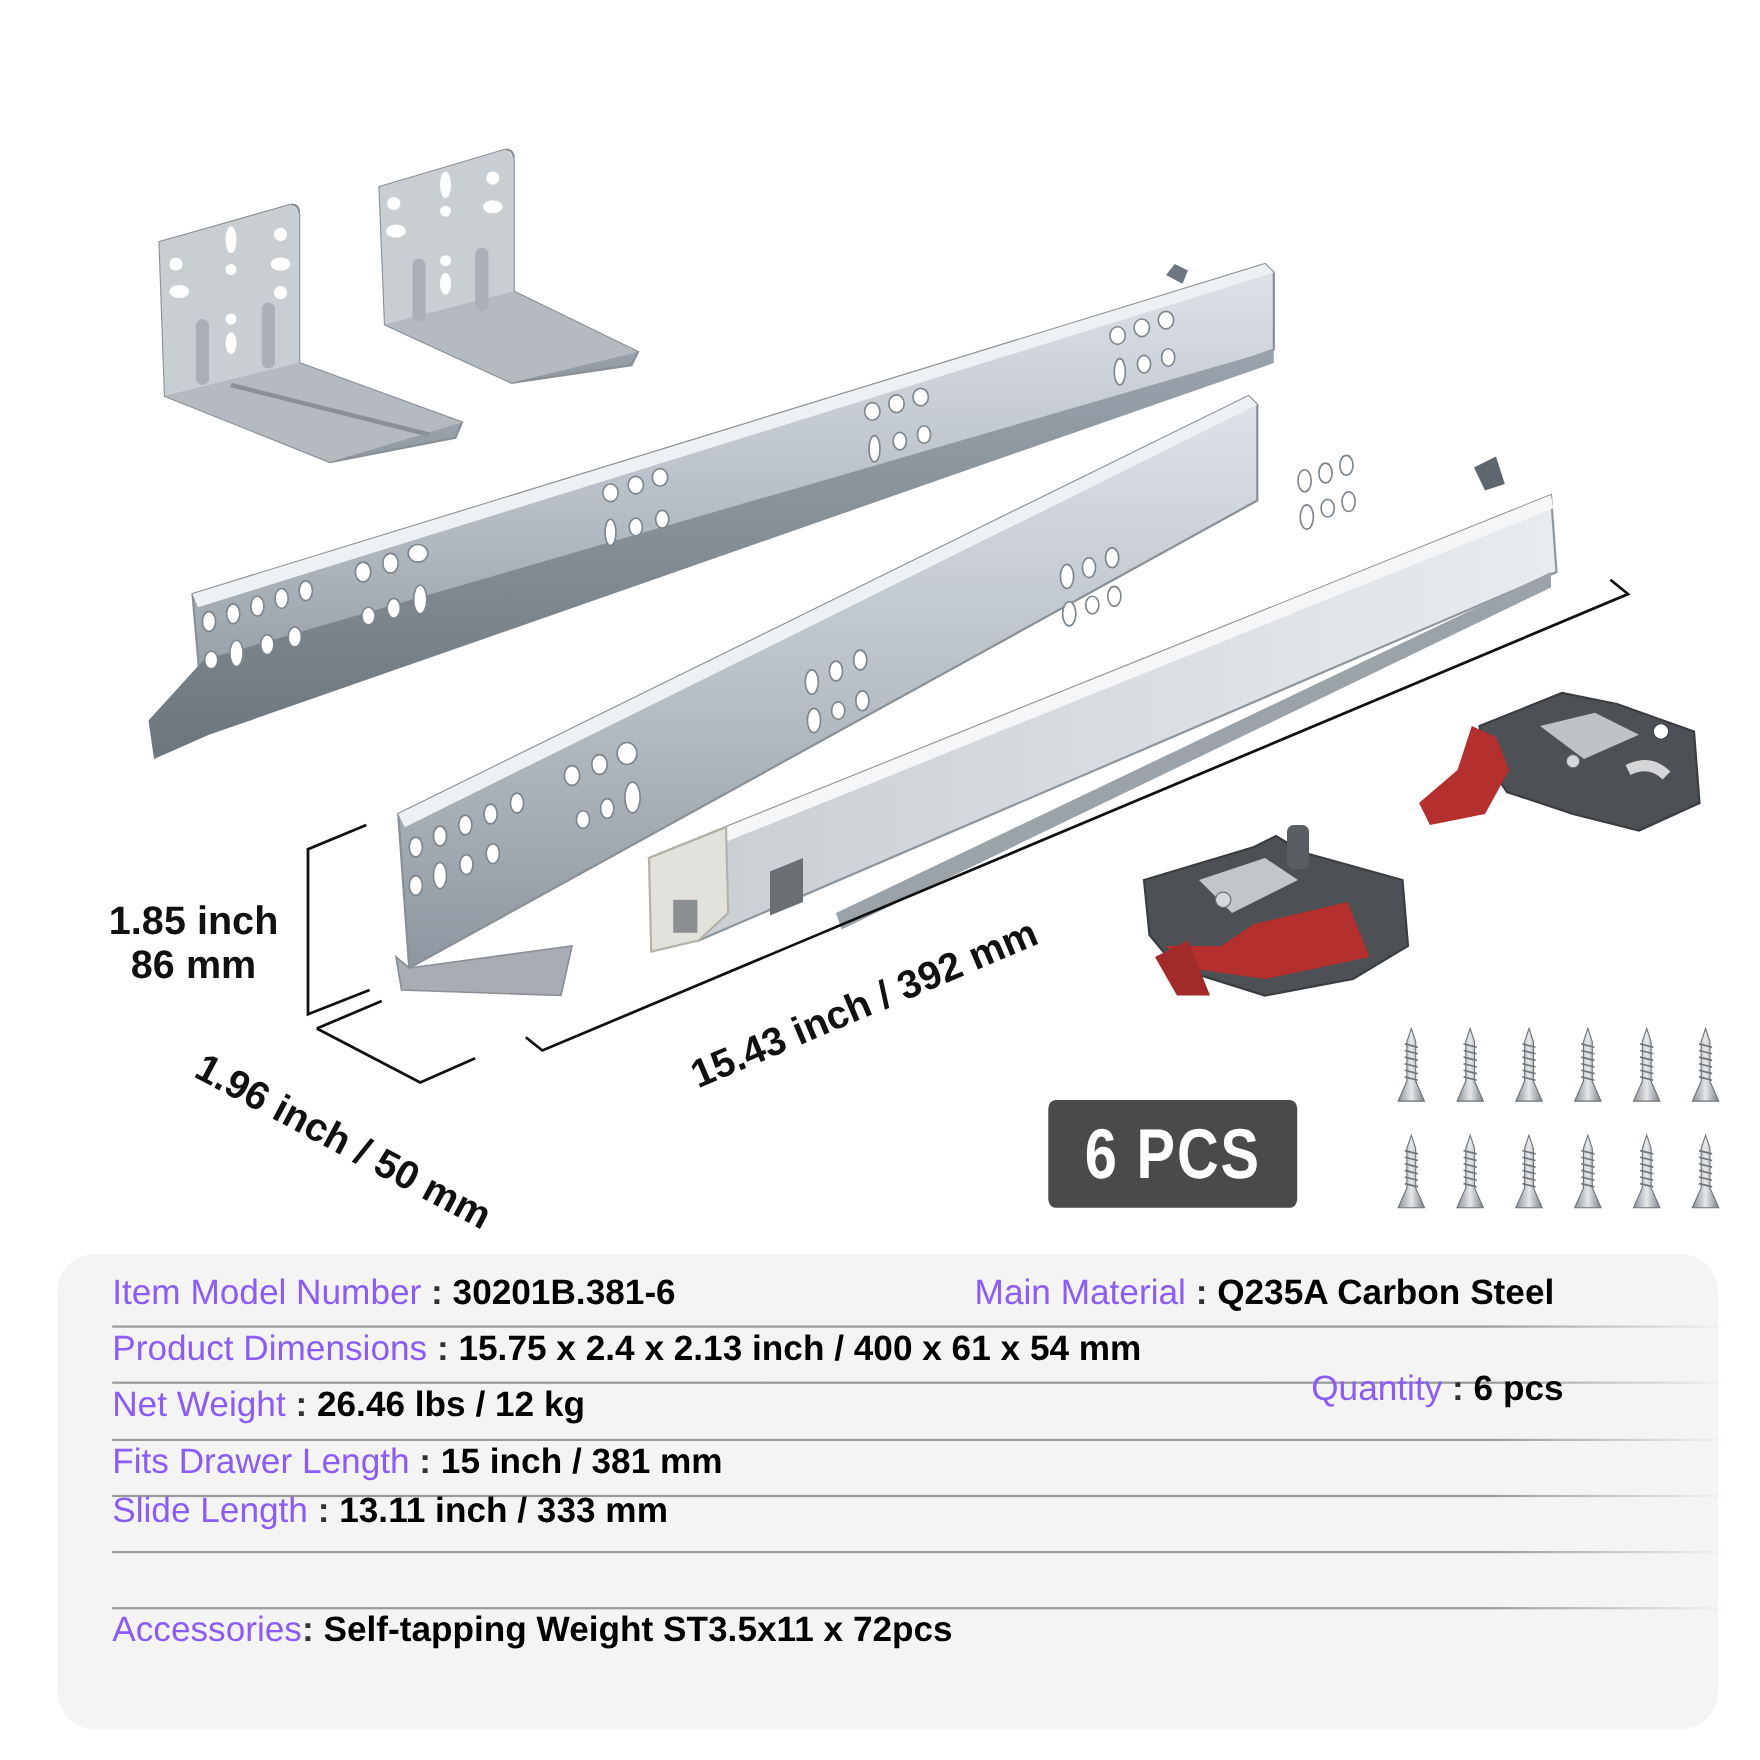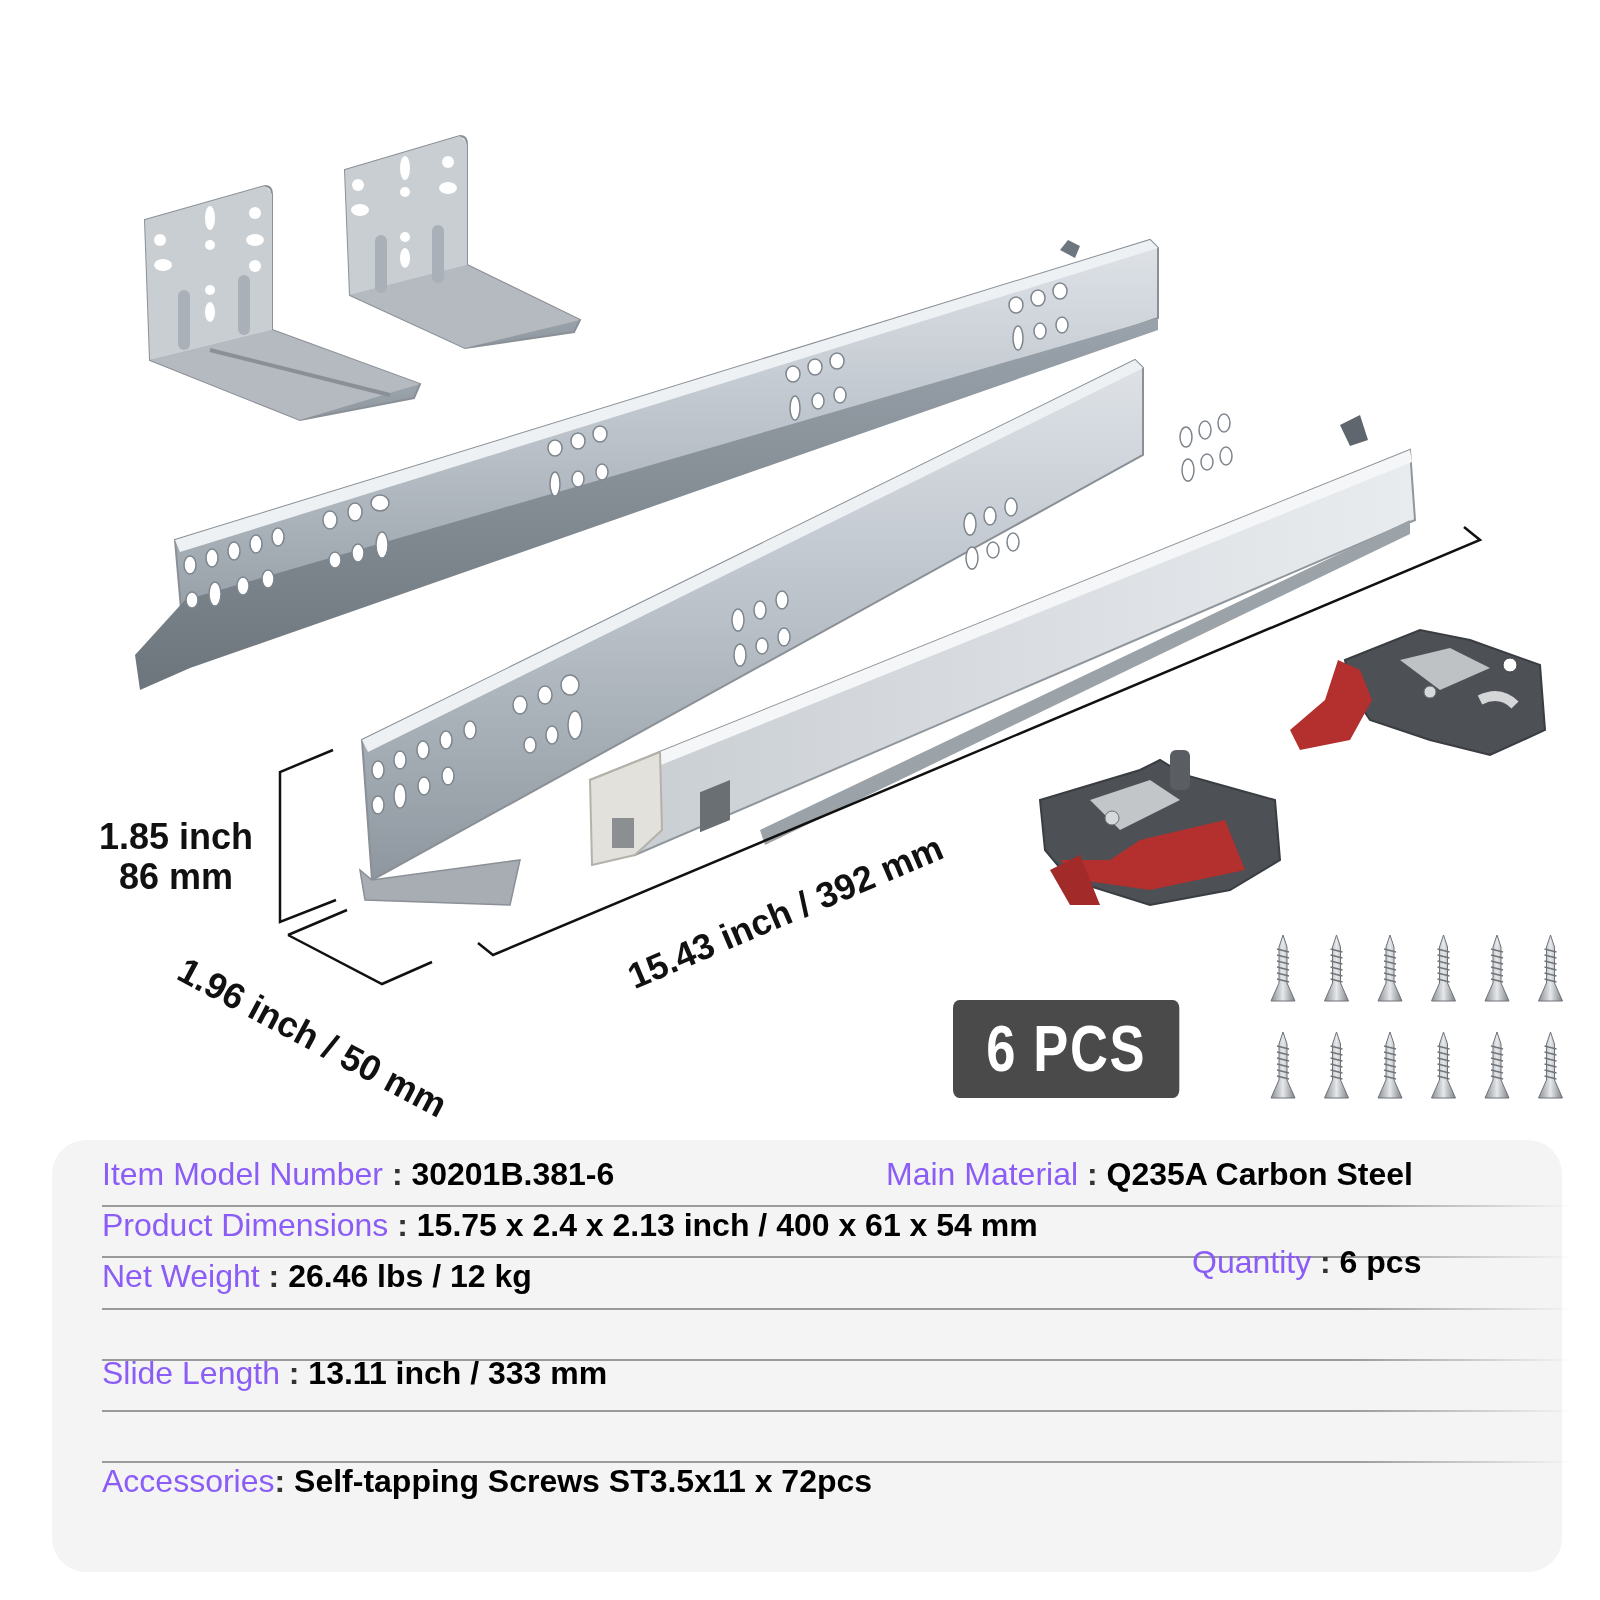--- a/index.html
+++ b/index.html
@@ -336,25 +336,28 @@
   <div class="divider" style="top:116px;"></div>
 
   <div class="spec-row" style="top:110px;">
     <span class="label">Net Weight</span><span class="sep"> : </span><span class="value">26.46 lbs / 12 kg</span>
   </div>
   <div class="spec-row" style="top:96px;left:1140px;">
     <span class="label">Quantity</span><span class="sep"> : </span><span class="value">6 pcs</span>
   </div>
   <div class="divider" style="top:168px;"></div>
 
+  <div class="spec-row" style="top:162px;">
+    <span class="label">Fits Drawer Length</span><span class="sep"> : </span><span class="value">15 inch / 381 mm</span>
+  </div>
   <div class="divider" style="top:219px;"></div>
 
   <div class="spec-row" style="top:207px;text-align:center;">
     <span class="label">Slide Length</span><span class="sep"> : </span><span class="value">13.11 inch / 333 mm</span>
   </div>
   <div class="divider" style="top:270px;"></div>
 
   <div class="divider" style="top:321px;"></div>
 
   <div class="spec-row" style="top:315px;">
-    <span class="label">Accessories</span><span class="sep">: </span><span class="value">Self-tapping Screws ST3.5x11 x 72pcs</span>
+    <span class="label">Accessories</span><span class="sep">: </span><span class="value">Self-tapping Weight ST3.5x11 x 72pcs</span>
   </div>
 </div>
 
 </body></html>

